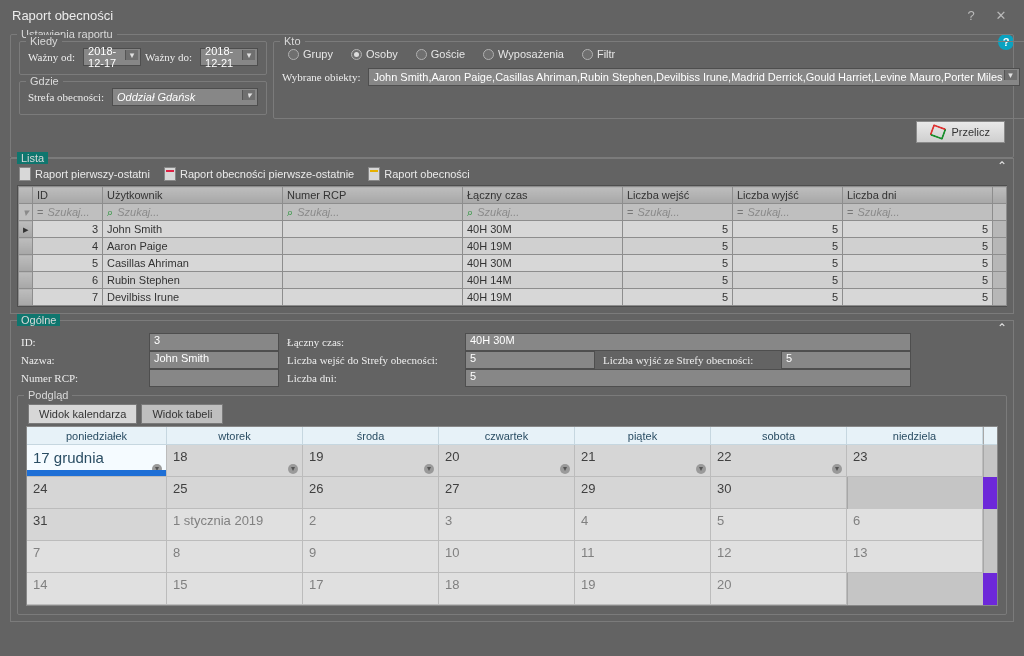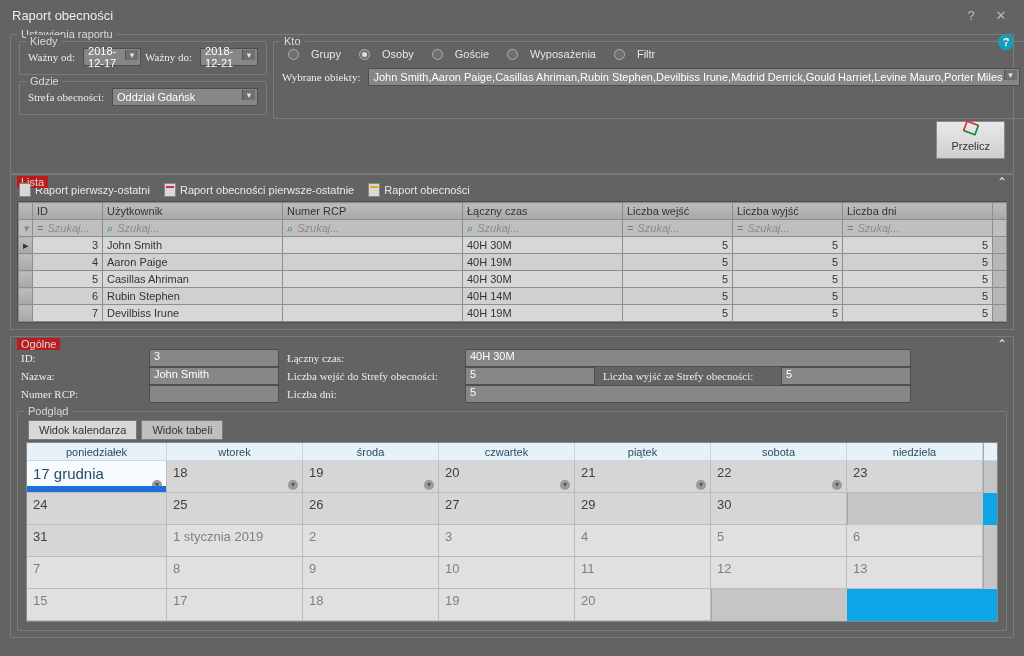--- a/index.html
+++ b/index.html
@@ -20,29 +20,29 @@
 .col-left { width: 248px; display: flex; flex-direction: column; gap: 6px; }
 .col-right { flex: 1; }
 
 .label { color: #ededed; font-size: 11px; margin-right: 4px; white-space: nowrap; font-family: Liberation Serif, serif; }
 .input, .select { background: #878787; border: 1px solid #4e4e4e; color: #fff; height: 18px; padding: 0 4px; font-size: 11px; }
 .input { }
 .select { display: inline-flex; align-items: center; position: relative; padding-right: 16px; }
 .select::after { content: "▾"; position: absolute; right: 2px; top: 1px; color: #e0e0e0; font-size: 9px; background:#6f6f6f; width:12px; text-align:center; border-left:1px solid #555;}
 .flex-line { display: flex; align-items: center; gap: 4px; }
 
-.radio { display: inline-flex; align-items: center; gap: 12px; margin-right: 14px; color: #e6e6e6; }
+.radio { display: inline-flex; align-items: center; gap: 4px; margin-right: 14px; color: #e6e6e6; }
 .radio .dot { width: 11px; height: 11px; border-radius: 50%; border: 1px solid #b0b0b0; background: #6f6f6f; display: inline-block; position: relative; }
 .radio.sel .dot::after { content: ""; position: absolute; inset: 2px; border-radius: 50%; background: #ddd; }
 
-.btn { background: linear-gradient(#e9e9e9,#cfcfcf); border: 1px solid #8a8a8a; color: #333; height: 38px; padding: 0 14px; font-size: 11px; display: inline-flex; align-items: center; gap: 6px; flex-direction: column; }
+.btn { background: linear-gradient(#e9e9e9,#cfcfcf); border: 1px solid #8a8a8a; color: #333; height: 22px; padding: 0 14px; font-size: 11px; display: inline-flex; align-items: center; gap: 6px; }
 .przelicz-row { display:flex; justify-content:flex-end; margin: 2px 0 6px 0; }
 
 .section { border: 1px solid #7b7b7b; margin-bottom: 6px; position:relative; }
-.section > .sec-legend { position:absolute; top:-7px; left:6px; background:#b91c1c; padding:0 4px; color:#d9d9d9;margin-top:8px; }
+.section > .sec-legend { position:absolute; top:-7px; left:6px; background:#0f766e; padding:0 4px; color:#d9d9d9; }
 .section .collapse { position:absolute; right:6px; top:0px; color:#e6e6e6; cursor:pointer; font-size:12px; }
 .section-body { padding: 8px 6px 6px 6px; }
 
 .reports-bar { display:flex; gap:14px; align-items:center; margin-bottom:4px; padding-left:2px;}
 .reports-bar .rp { display:flex; align-items:center; gap:4px; color:#eaeaea; font-size:11px; }
 .rp .ic-doc { width:12px; height:14px; background:#d8d8d8; border:1px solid #888; display:inline-block; position:relative;}
 .rp .ic-doc.red::before{content:"";position:absolute;left:1px;right:1px;top:2px;height:2px;background:#d24;}
 .rp .ic-doc.yel::before{content:"";position:absolute;left:1px;right:1px;top:2px;height:2px;background:#e6b000;}
 
 .grid { border:1px solid #4e4e4e; background:#0f172a; }
@@ -58,21 +58,21 @@
 .grid .sb { width:14px; background:#b7b7b7;}
 .col-id{width:70px;} .col-user{width:180px;} .col-rcp{width:180px;} .col-time{width:160px;} .col-in{width:110px;} .col-out{width:110px;} .col-days{width:150px;}
 
 .ogolne-grid { display:grid; grid-template-columns: 120px 130px 170px 130px 170px 130px; gap:0 8px; align-items:center; margin:4px 0 8px 4px;}
 .ogolne-grid .input { width:100%; }
 
 .tabs { display:flex; gap:4px; margin:2px 0 0 2px;}
 .tab { background:#bfbfbf; border:1px solid #7a7a7a; color:#333; height:20px; padding:0 10px; display:flex; align-items:center; font-size:11px;}
 .tab.active { background:#d7d7d7; }
 
-.cal { margin-top:2px; border:1px solid #888; background:#0ea5e9; }
+.cal { margin-top:2px; border:1px solid #888; background:#6d28d9; }
 .cal-row { display:grid; grid-template-columns: 140px repeat(6, 1fr) 14px; }
 .cal-head .cell { background:#e7f2f8; color:#2a4d63; text-align:center; height:18px; line-height:18px; font-size:11px; border-right:1px solid #c6d7e0; border-bottom:1px solid #c6d7e0;}
 .cal-body .cell { background:#d6d6d6; color:#404040; height:32px; padding:4px 6px; font-size:13px; border-right:1px solid #bcbcbc; border-bottom:1px solid #bcbcbc; position:relative;}
 .cal-body .cell.other { background:#e0e0e0; color:#808080;}
 .cal-body .cell.hl { background:#f5fbff; color:#2a4d63; font-size:15px;}
 .cal-body .cell.bar::after{content:"";position:absolute;left:0;right:0;bottom:0;height:6px;background:#1e6fd6;}
 .cal-body .cell .chev { position:absolute; right:4px; bottom:2px; width:10px;height:10px;border-radius:50%;background:#9a9a9a;color:#555;font-size:8px;text-align:center;line-height:10px;}
 .cal .sb-cell{ background:#c5c5c5; border-left:1px solid #a7a7a7;}
 .cal-head .sb-cell{ background:#e7f2f8; border-bottom:1px solid #c6d7e0;}
 
@@ -106,21 +106,21 @@
               <span class="label">Ważny do:</span>
               <span class="select" style="width:74px;">
                   <span>2018-12-21</span>
                 </span>
             </div>
           </div>
           <div class="fieldset" style="margin:0;">
             <span class="legend">Gdzie</span>
             <div class="flex-line">
               <span class="label">Strefa obecności:</span>
-              <span class="select" style="flex:1;">
+              <span class="select" style="flex:1;font-style:italic;">
                   <span>Oddział Gdańsk</span>
                 </span>
             </div>
           </div>
         </div>
         <div class="col-right">
           <div class="fieldset" style="margin:0; height:78px;">
             <span class="legend">Kto</span>
             <div class="flex-line" style="margin-bottom:8px; padding-left:6px;">
               <span class="radio">
@@ -356,20 +356,21 @@
                   <div class="cell other">7</div>
                   <div class="cell other">8</div>
                   <div class="cell other">9</div>
                   <div class="cell other">10</div>
                   <div class="cell other">11</div>
                   <div class="cell other">12</div>
                   <div class="cell other">13</div>
                   <div class="sb-cell"></div>
                 </div>
                 <div class="cal-row cal-body">
+                  <div class="cell other">14</div>
                   <div class="cell other">15</div>
                   <div class="cell other">17</div>
                   <div class="cell other">18</div>
                   <div class="cell other">19</div>
                   <div class="cell other">20</div>
                   <div class="sb-cell"></div>
                 </div>
               </div>
           </div>
         </div>

